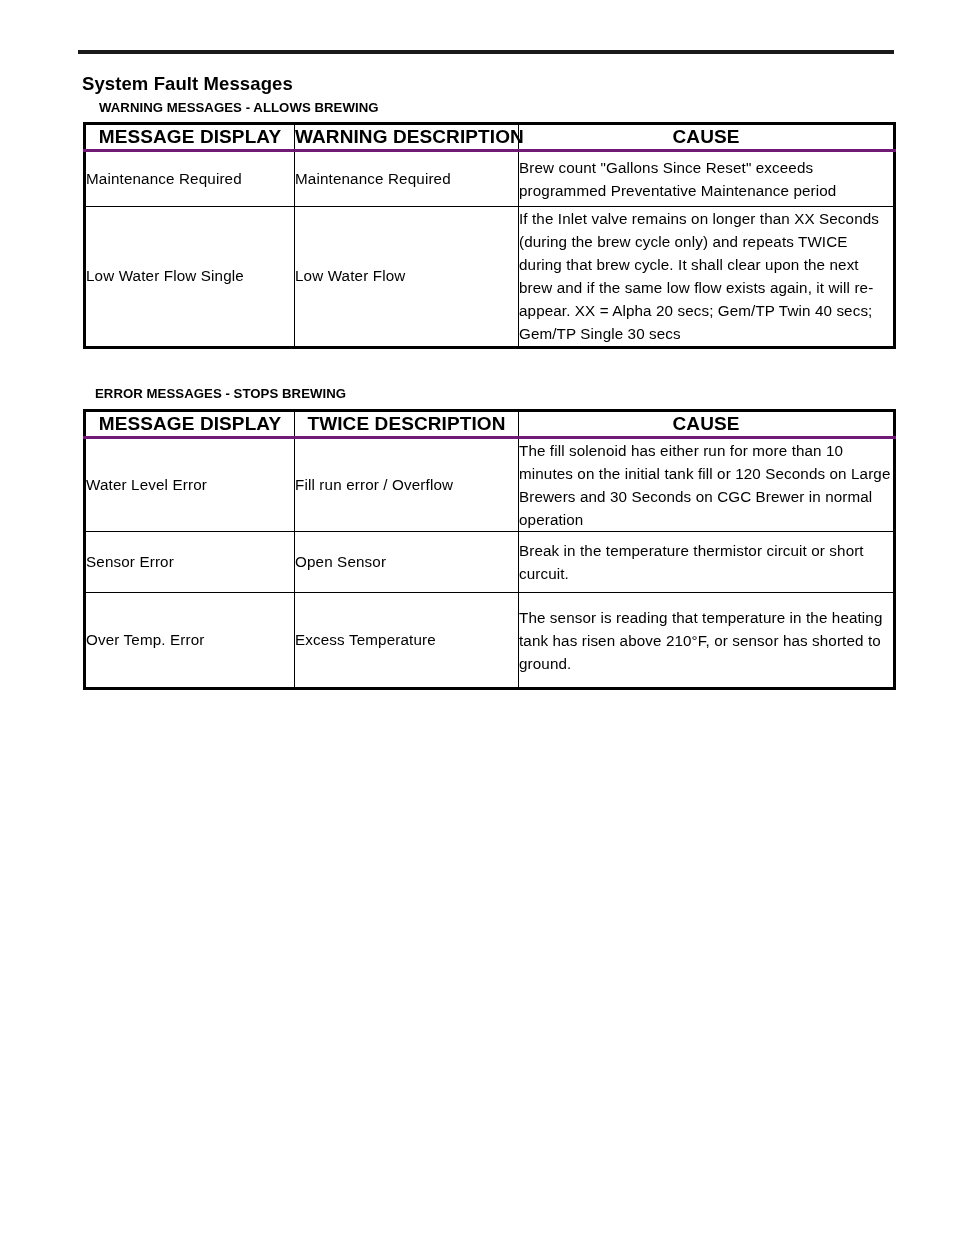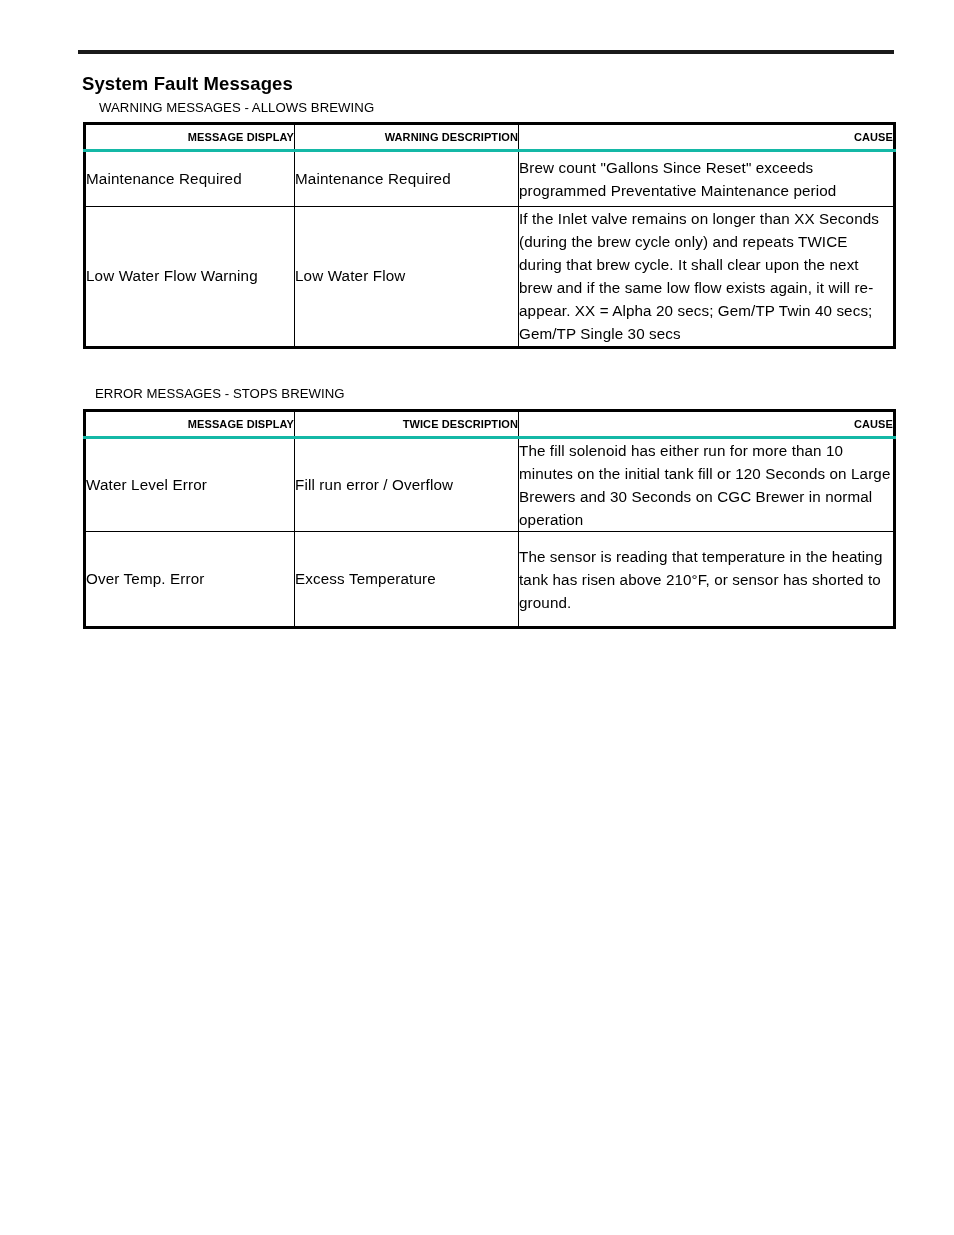--- a/index.html
+++ b/index.html
@@ -43,21 +43,21 @@
     font-weight: bold;
     letter-spacing: 0.1px;
     line-height: 1.2;
     white-space: nowrap;
   }
 
   
   .section-caption {
     position: absolute;
     font-size: 13.2px;
-    font-weight: normal;
+    font-weight: bold;
     letter-spacing: 0.05px;
     white-space: nowrap;
     line-height: 1.1;
   }
   #caption-warning { left: 99px; top: 101px; }
   #caption-error   { left: 95px; top: 387px; }
 
   
   .fault-table {
     position: absolute;
@@ -73,24 +73,24 @@
   .fault-table col.c-cause { width: 376px; }
 
   .fault-table th,
   .fault-table td {
     border: 1.6px solid #000;
     vertical-align: middle;
     padding: 0;
   }
   
   .fault-table thead th {
-    border-bottom: 3px solid #14b8a6;
+    border-bottom: 3px solid #701a75;
     height: 24px;
-    text-align: right;
-    font-size: 11px;
+    text-align: center;
+    font-size: 19px;
     font-weight: bold;
     letter-spacing: 0.1px;
     line-height: 1.1;
     white-space: nowrap;
   }
 
   .cell-center {
     text-align: left;
     font-size: 15.2px;
     font-weight: normal;
@@ -152,21 +152,21 @@
         <th>CAUSE</th>
       </tr>
     </thead>
     <tbody>
       <tr class="row-h1">
         <td class="cell-center">Maintenance Required</td>
         <td class="cell-center">Maintenance Required</td>
         <td class="cell-cause">Brew count "Gallons Since Reset" exceeds programmed Preventative Maintenance period</td>
       </tr>
       <tr class="row-h2">
-        <td class="cell-center">Low Water Flow Warning</td>
+        <td class="cell-center">Low Water Flow Single</td>
         <td class="cell-center">Low Water Flow</td>
         <td class="cell-cause">If the Inlet valve remains on longer than XX Seconds (during the brew cycle only) and repeats TWICE during that brew cycle. It shall clear upon the next brew and if the same low flow exists again, it will re-appear. XX = Alpha 20 secs; Gem/TP Twin 40 secs; Gem/TP Single 30 secs</td>
       </tr>
     </tbody>
   </table>
 
   <div class="section-caption" id="caption-error">ERROR MESSAGES - STOPS BREWING</div>
 
   <table class="fault-table" id="table-error">
     <colgroup>
@@ -180,20 +180,25 @@
         <th>TWICE DESCRIPTION</th>
         <th>CAUSE</th>
       </tr>
     </thead>
     <tbody>
       <tr class="row-e1">
         <td class="cell-center">Water Level Error</td>
         <td class="cell-center">Fill run error / Overflow</td>
         <td class="cell-cause">The fill solenoid has either run for more than 10 minutes on the initial tank fill or 120 Seconds on Large Brewers and 30 Seconds on CGC Brewer in normal operation</td>
       </tr>
+      <tr class="row-e2">
+        <td class="cell-center">Sensor Error</td>
+        <td class="cell-center">Open Sensor</td>
+        <td class="cell-cause">Break in the temperature thermistor circuit or short curcuit.</td>
+      </tr>
       <tr class="row-e3">
         <td class="cell-center">Over Temp. Error</td>
         <td class="cell-center">Excess Temperature</td>
         <td class="cell-cause">The sensor is reading that temperature in the heating tank has risen above 210°F, or sensor has shorted to ground.</td>
       </tr>
     </tbody>
   </table>
 
   <div class="page-number">7</div>
 

